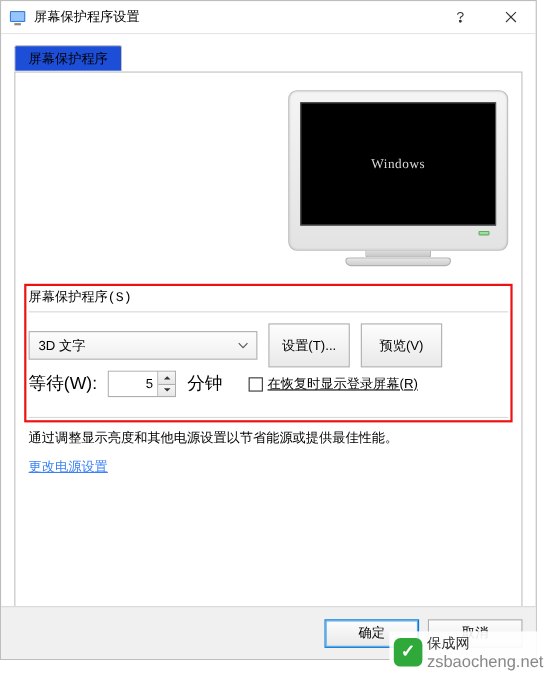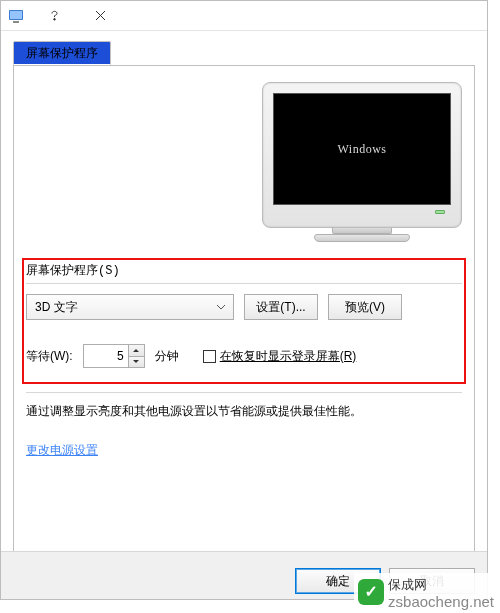--- a/index.html
+++ b/index.html
@@ -29,62 +29,63 @@
   .monitor-stand { width: 60px; height: 6px; background: linear-gradient(#dcdcdc,#c8c8c8); margin: 0 auto; border:1px solid #b0b0b0; border-top:none; border-radius:0 0 2px 2px; }
   .monitor-base { width: 96px; height: 8px; background: linear-gradient(#e6e6e6,#cfcfcf); margin: 0 auto; border:1px solid #b0b0b0; border-radius: 3px 3px 5px 5px; }
 
   .group-hl { position:absolute; left:8px; right:8px; top:192px; height:126px; border: 2px solid #e11; pointer-events:none; }
 
   .group { margin-top: 0; }
   .group-title { font-size: 12px; color:#000; position:relative; padding-bottom:2px;font-family:Liberation Mono, monospace; }
   .group-title::after { content:""; position:absolute; left: calc(100% - 330px); right:0; top:50%; height:1px; background:#d0d0d0; display:none; }
   .hr-line { height:1px; background:#d8d8d8; margin:2px 0 10px 0; }
 
-  .row { display:flex; align-items:center; gap:10px; margin-bottom:24px; }
+  .row { display:flex; align-items:center; gap:10px; margin-bottom:3px; }
   .select { appearance:none; -webkit-appearance:none; width:208px; height:26px; border:1px solid #adadad; background:linear-gradient(#fdfdfd,#efefef); font-size:12px; padding:0 8px; position:relative; }
   .select-wrap { position:relative; width:208px; }
   .select-wrap svg { position:absolute; right:8px; top:50%; transform:translateY(-50%); width:10px; height:6px; pointer-events:none; }
-  .btn { height:26px; border:1px solid #adadad; background:linear-gradient(#fdfdfd,#e9e9e9); font-size:12px; padding:0 10px; cursor:default; min-width:74px; }
+  .btn { height:40px; border:1px solid #adadad; background:linear-gradient(#fdfdfd,#e9e9e9); font-size:12px; padding:0 10px; cursor:default; min-width:74px; }
   .btn-primary { border-color:#0078d7; box-shadow: inset 0 0 0 1px #5aa7e8; }
 
-  .label { font-size:12px; }
+  .label { font-size:16px; }
   .spin { display:flex; align-items:center; border:1px solid #adadad; height:24px; background:#fff; }
   .spin input { width:44px; border:none; text-align:right; font-size:12px; padding:0 4px; height:22px; outline:none; }
   .spin-btns { display:flex; flex-direction:column; width:16px; height:22px; border-left:1px solid #adadad; }
   .spin-btns div { flex:1; display:flex; align-items:center; justify-content:center; background:linear-gradient(#f6f6f6,#e6e6e6); }
   .spin-btns div + div { border-top:1px solid #adadad; }
   .spin-btns svg { width:8px; height:5px; }
 
   .chk { display:inline-flex; align-items:center; gap:4px; font-size:12px;text-decoration:underline; }
   .chk-box { width:13px; height:13px; border:1px solid #333; background:#fff; display:inline-block; }
 
-  .pm-desc { font-size:12px; color:#000; margin:6px 0 20px 0; }
+  .pm-desc { font-size:12px; color:#000; margin:6px 0 8px 0; }
   .link { font-size:12px; color:#3b82f6; text-decoration:underline; cursor:pointer;margin-top:36px; }
 
-  .dlg-buttons { position:absolute; left:0; right:0; bottom:0; height:48px; background:#f0f0f0; border-top:1px solid #d8d8d8; display:flex; align-items:flex-start; justify-content:flex-end; gap:8px; padding:16px 12px; }
+  .dlg-buttons { position:absolute; left:0; right:0; bottom:0; height:48px; background:#f0f0f0; border-top:1px solid #d8d8d8; display:flex; align-items:center; justify-content:flex-end; gap:8px; padding:16px 12px; }
   .dlg-buttons .btn { min-width:86px; height:26px; }
 
   .wm-badge { position:absolute; right:2px; bottom:2px; display:flex; align-items:center; gap:4px; background:rgba(255,255,255,.9); padding:2px 4px; }
   .wm-badge .shield { width:26px; height:26px; background:#2faa3a; border-radius:6px; position:relative; }
   .wm-badge .shield::after { content:"✓"; color:#fff; position:absolute; left:50%; top:50%; transform:translate(-50%,-52%); font-size:16px; font-weight:bold; }
   .wm-text { font-size:13px; color:#333; font-weight:400; }
   .wm-sub { font-size:15px; color:#888; display:block; line-height:1; }
 </style>
 </head>
 <body>
 
 <div class="window">
   <div class="titlebar">
     <span class="title-icon">
       <svg viewBox="0 0 18 18">
           <rect x="2" y="3" width="14" height="10" rx="1" fill="#3a7bd5"></rect>
           <rect x="3" y="4" width="12" height="8" fill="#95c4ff"></rect>
           <rect x="6" y="14" width="6" height="2" fill="#888"></rect>
         </svg>
     </span>
+    <span class="title-text">屏幕保护程序设置</span>
     <div class="title-btn">
       <svg viewBox="0 0 11 11">
           <path d="M3 3.5c0-1.2 1-2.2 2.5-2.2S8 2.3 8 3.5 6.8 5 5.5 5.8v1.3" stroke="#333" fill="none"></path>
           <circle cx="5.5" cy="9.3" r="0.8" fill="#333"></circle>
         </svg>
     </div>
     <div class="title-btn">
       <svg viewBox="0 0 11 11">
           <path d="M1 1 L10 10 M10 1 L1 10"></path>
         </svg>

